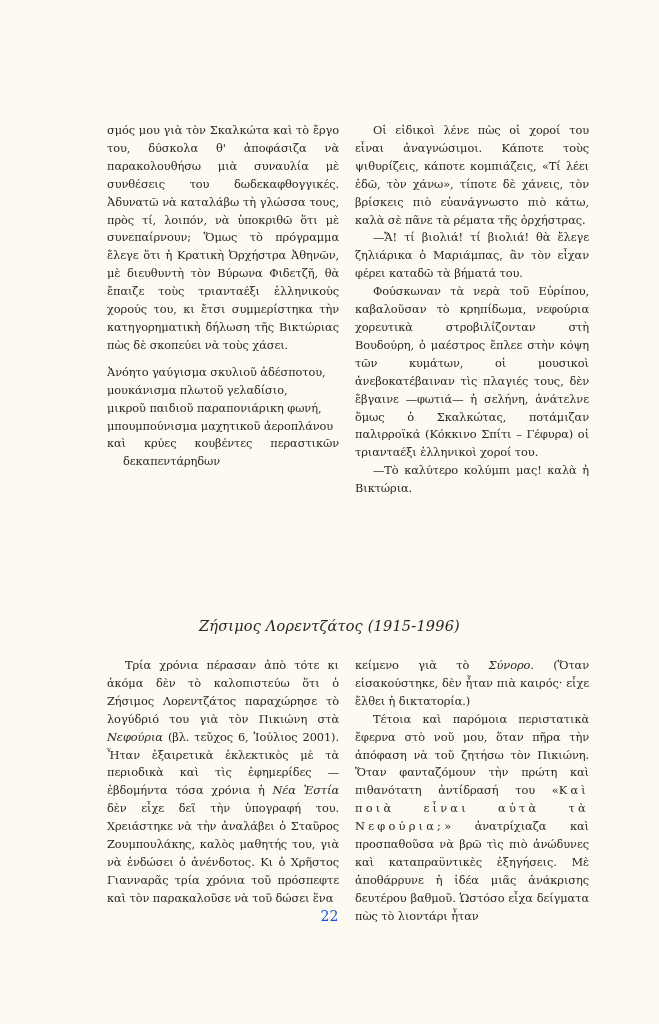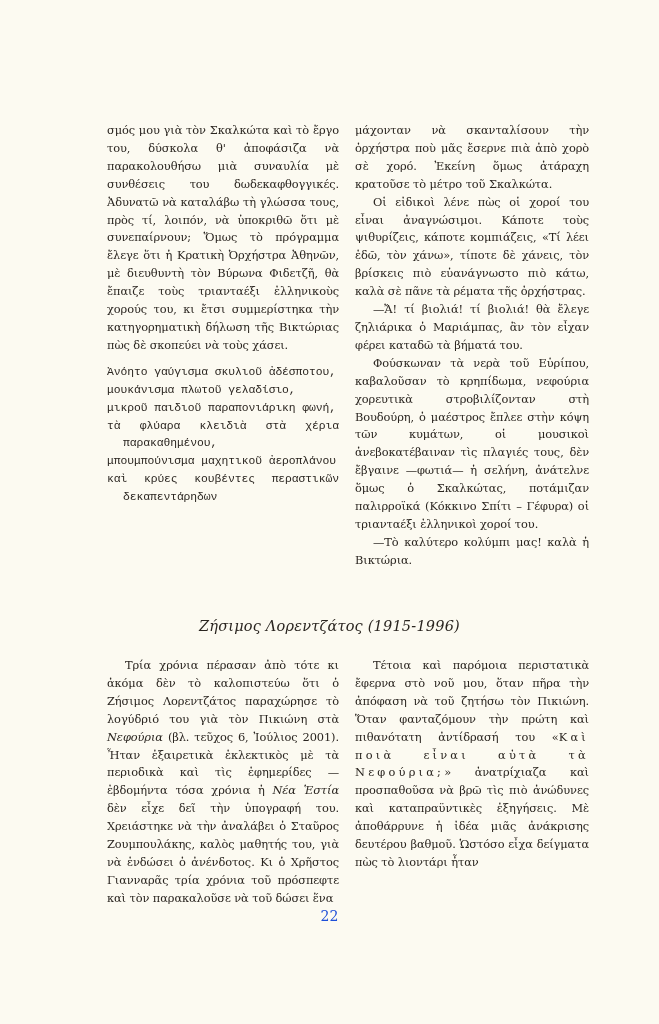--- a/index.html
+++ b/index.html
@@ -34,21 +34,20 @@
     .indent {
       text-indent: 18px;
     }
     .col-left-top { left: 107px; top: 99px; }
     .col-right-top { left: 355px; top: 99px; width: 234px; }
     .col-left-bottom { left: 107px; top: 634px; }
     .col-right-bottom { left: 355px; top: 634px; width: 234px; }
 
     .poem {
       margin-top: 9px;
-      font-family: Liberation Mono, monospace;
     }
     .poem .line {
       display: block;
       padding-left: 16px;
       text-indent: -16px;
       text-align: justify;
     }
     .section-title {
       position: absolute;
       left: 0;
@@ -78,39 +77,38 @@
 <body>
 
 <div class="page">
 
   <div class="col col-left-top">
     <p>σμός μου γιὰ τὸν Σκαλκώτα καὶ τὸ ἔργο του, δύσκολα θ' ἀποφάσιζα νὰ παρακολουθήσω μιὰ συναυλία μὲ συνθέσεις του δωδεκαφθογγικές. Ἀδυνατῶ νὰ καταλάβω τὴ γλώσσα τους, πρὸς τί, λοιπόν, νὰ ὑποκριθῶ ὅτι μὲ συνεπαίρνουν; Ὅμως τὸ πρόγραμμα ἔλεγε ὅτι ἡ Κρατικὴ Ὀρχήστρα Ἀθηνῶν, μὲ διευθυντὴ τὸν Βύρωνα Φιδετζῆ, θὰ ἔπαιζε τοὺς τριανταέξι ἑλληνικοὺς χορούς του, κι ἔτσι συμμερίστηκα τὴν κατηγορηματικὴ δήλωση τῆς Βικτώριας πὼς δὲ σκοπεύει νὰ τοὺς χάσει.</p>
     <div class="poem">
       <span class="line">Ἀνόητο γαύγισμα σκυλιοῦ ἀδέσποτου,</span>
       <span class="line">μουκάνισμα πλωτοῦ γελαδίσιο,</span>
       <span class="line">μικροῦ παιδιοῦ παραπονιάρικη φωνή,</span>
-      <span class="line">τὰ φλύαρα κλειδιὰ στὰ χέρια παρακαθημένου,</span>
       <span class="line">μπουμπούνισμα μαχητικοῦ ἀεροπλάνου</span>
       <span class="line">καὶ κρύες κουβέντες περαστικῶν δεκαπεντάρηδων</span>
     </div>
   </div>
 
   <div class="col col-right-top">
-    <p>μάχονταν νὰ σκανταλίσουν τὴν ὀρχήστρα ποὺ μᾶς ἔσερνε πιὰ ἀπὸ χορὸ σὲ χορό. Ἐκείνη ὅμως ἀτάραχη κρατοῦσε τὸ μέτρο τοῦ Σκαλκώτα.</p>
     <p class="indent">Οἱ εἰδικοὶ λένε πὼς οἱ χοροί του εἶναι ἀναγνώσιμοι. Κάποτε τοὺς ψιθυρίζεις, κάποτε κομπιάζεις, «Τί λέει ἐδῶ, τὸν χάνω», τίποτε δὲ χάνεις, τὸν βρίσκεις πιὸ εὐανάγνωστο πιὸ κάτω, καλὰ σὲ πᾶνε τὰ ρέματα τῆς ὀρχήστρας.</p>
     <p class="indent">—Ἄ! τί βιολιά! τί βιολιά! θὰ ἔλεγε ζηλιάρικα ὁ Μαριάμπας, ἂν τὸν εἶχαν φέρει καταδῶ τὰ βήματά του.</p>
     <p class="indent">Φούσκωναν τὰ νερὰ τοῦ Εὐρίπου, καβαλοῦσαν τὸ κρηπίδωμα, νεφούρια χορευτικὰ στροβιλίζονταν στὴ Βουδούρη, ὁ μαέστρος ἔπλεε στὴν κόψη τῶν κυμάτων, οἱ μουσικοὶ ἀνεβοκατέβαιναν τὶς πλαγιές τους, δὲν ἔβγαινε —φωτιά— ἡ σελήνη, ἀνάτελνε ὅμως ὁ Σκαλκώτας, ποτάμιζαν παλιρροϊκά (Κόκκινο Σπίτι – Γέφυρα) οἱ τριανταέξι ἑλληνικοὶ χοροί του.</p>
     <p class="indent">—Τὸ καλύτερο κολύμπι μας! καλὰ ἡ Βικτώρια.</p>
   </div>
 
   <div class="section-title">Ζήσιμος Λορεντζάτος (1915-1996)</div>
 
   <div class="col col-left-bottom">
     <p class="indent"><span>Τρία χρόνια πέρασαν ἀπὸ τότε κι ἀκόμα δὲν τὸ καλοπιστεύω ὅτι ὁ Ζήσιμος Λορεντζάτος παραχώρησε τὸ λογύδριό του γιὰ τὸν Πικιώνη στὰ </span><em>Νεφούρια</em><span> (βλ. τεῦχος 6, Ἰούλιος 2001). Ἦταν ἐξαιρετικὰ ἐκλεκτικὸς μὲ τὰ περιοδικὰ καὶ τὶς ἐφημερίδες — ἑβδομήντα τόσα χρόνια ἡ </span><em>Νέα Ἑστία</em><span> δὲν εἶχε δεῖ τὴν ὑπογραφή του. Χρειάστηκε νὰ τὴν ἀναλάβει ὁ Σταῦρος Ζουμπουλάκης, καλὸς μαθητής του, γιὰ νὰ ἐνδώσει ὁ ἀνένδοτος. Κι ὁ Χρῆστος Γιανναρᾶς τρία χρόνια τοῦ πρόσπεφτε καὶ τὸν παρακαλοῦσε νὰ τοῦ δώσει ἕνα</span></p>
   </div>
 
   <div class="col col-right-bottom">
+    <p><span>κείμενο γιὰ τὸ </span><em>Σύνορο</em><span>. (Ὅταν εἰσακούστηκε, δὲν ἦταν πιὰ καιρός· εἶχε ἔλθει ἡ δικτατορία.)</span></p>
     <p class="indent"><span>Τέτοια καὶ παρόμοια περιστατικὰ ἔφερνα στὸ νοῦ μου, ὅταν πῆρα τὴν ἀπόφαση νὰ τοῦ ζητήσω τὸν Πικιώνη. Ὅταν φανταζόμουν τὴν πρώτη καὶ πιθανότατη ἀντίδρασή του «</span><span class="spaced">Καὶ ποιὰ εἶναι αὐτὰ τὰ Νεφούρια;</span><span>» ἀνατρίχιαζα καὶ προσπαθοῦσα νὰ βρῶ τὶς πιὸ ἀνώδυνες καὶ καταπραϋντικὲς ἐξηγήσεις. Μὲ ἀποθάρρυνε ἡ ἰδέα μιᾶς ἀνάκρισης δευτέρου βαθμοῦ. Ὡστόσο εἶχα δείγματα πὼς τὸ λιοντάρι ἦταν</span></p>
   </div>
 
   <div class="page-number">22</div>
 
 </div>
 
 </body></html>

